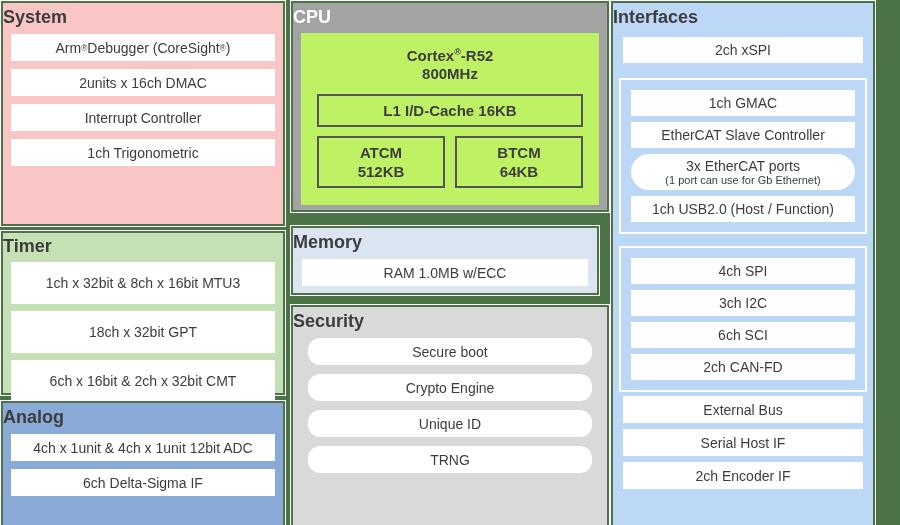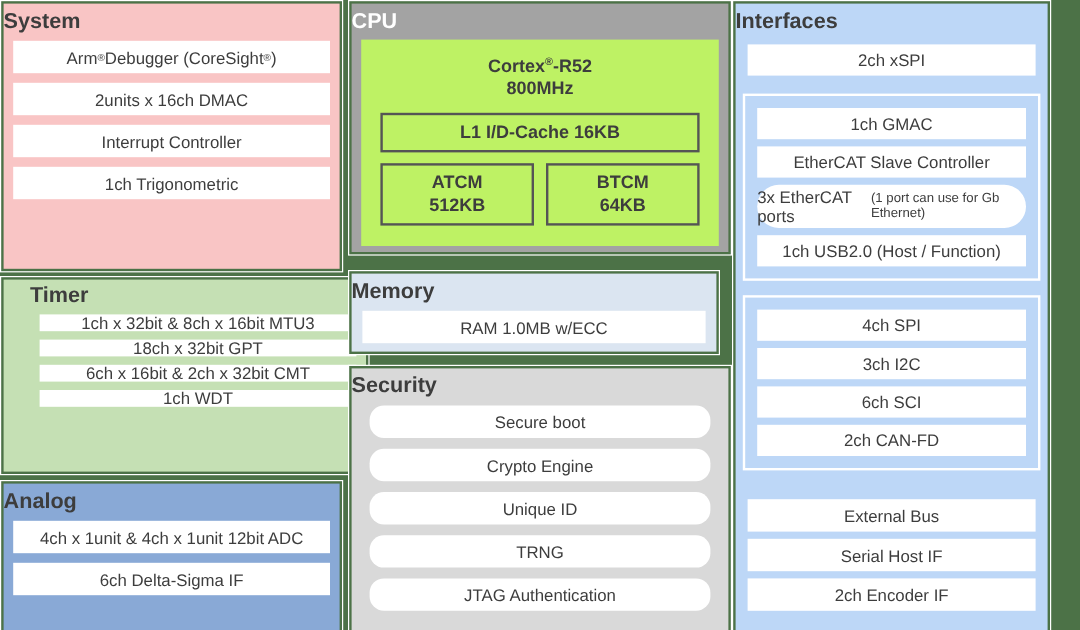--- a/index.html
+++ b/index.html
@@ -24,23 +24,23 @@
     display:flex; align-items:center; justify-content:center;
     font-size:14px; color:var(--block-text,#3d3d3d);
   }
   sup { font-size:60%; line-height:0; vertical-align:super; }
 
   
   #system { left:3px; top:3px; width:280px; height:221px; background:var(--system-bg); }
   #system .row { margin:2px 8px 8px; }
   #system .row:first-of-type { margin-top:2px; }
 
-  #timer { left:3px; top:233px; width:280px; height:160px; background:var(--timer-bg);padding-left:22px; }
+  #timer { left:3px; top:233px; width:280px; height:160px; background:var(--timer-bg); }
   #timer .hdr { padding:3px 0; }
-  #timer .row { height:14px; margin:2px 8px 7px; }
+  #timer .row { height:42px; margin:2px 8px 7px; }
 
   #analog { left:3px; top:403px; width:280px; height:122px; background:var(--analog-bg); }
   #analog .row { margin:2px 8px 8px; }
 
   
   #cpu { left:293px; top:3px; width:314px; height:207px; background:var(--cpu-bg); }
   #cpu .hdr { color:var(--cpu-title,#fff); }
   .cpu-panel { background:#bef264; margin:1px 8px 0; height:172px; }
   .cpu-core {
     padding-top:14px; text-align:center; font-weight:bold;
@@ -67,25 +67,25 @@
   
   #interfaces { left:613px; top:3px; width:260px; height:522px; background:var(--interfaces-bg); }
   .if-row { margin:0 10px; }
   .if-row.first { margin-top:5px; height:26px; }
   .if-group {
     margin:15px 6px 0; border:2px solid var(--line-white,#fff); padding:10px;
   }
   .if-group.second { margin-top:12px; }
   .if-group .row { height:26px; margin:0 0 6px; }
   .if-group .row:last-child { margin-bottom:0; }
-  .row.two-line { height:36px; flex-direction:row;border-radius:18px; }
+  .row.two-line { height:36px; flex-direction:column;border-radius:18px; }
   .row.two-line .main { font-size:14px; line-height:16px; }
   .row.two-line .note { font-size:11px; line-height:13px; }
   .if-row.bottom { margin:6px 10px 0; }
-  .if-row.bottom.first-bottom { margin-top:24px; }
+  .if-row.bottom.first-bottom { margin-top:4px; }
 </style>
 </head>
 <body>
 
 <div class="canvas">
 
   <div class="block" id="system">
     <div class="hdr">System</div>
     <div class="row">Arm<sup>®</sup> Debugger (CoreSight<sup>®</sup>)</div>
     <div class="row">2units x 16ch DMAC</div>
@@ -132,21 +132,20 @@
     <div class="hdr">Memory</div>
     <div class="row">RAM 1.0MB w/ECC</div>
   </div>
 
   <div class="block" id="security">
     <div class="hdr">Security</div>
     <div class="row">Secure boot</div>
     <div class="row">Crypto Engine</div>
     <div class="row">Unique ID</div>
     <div class="row">TRNG</div>
-    <div class="row">JTAG Authentication</div>
   </div>
 
   <div class="block" id="interfaces">
     <div class="hdr">Interfaces</div>
     <div class="row if-row first">2ch xSPI</div>
 
     <div class="if-group">
       <div class="row">1ch GMAC</div>
       <div class="row">EtherCAT Slave Controller</div>
       <div class="row two-line">

